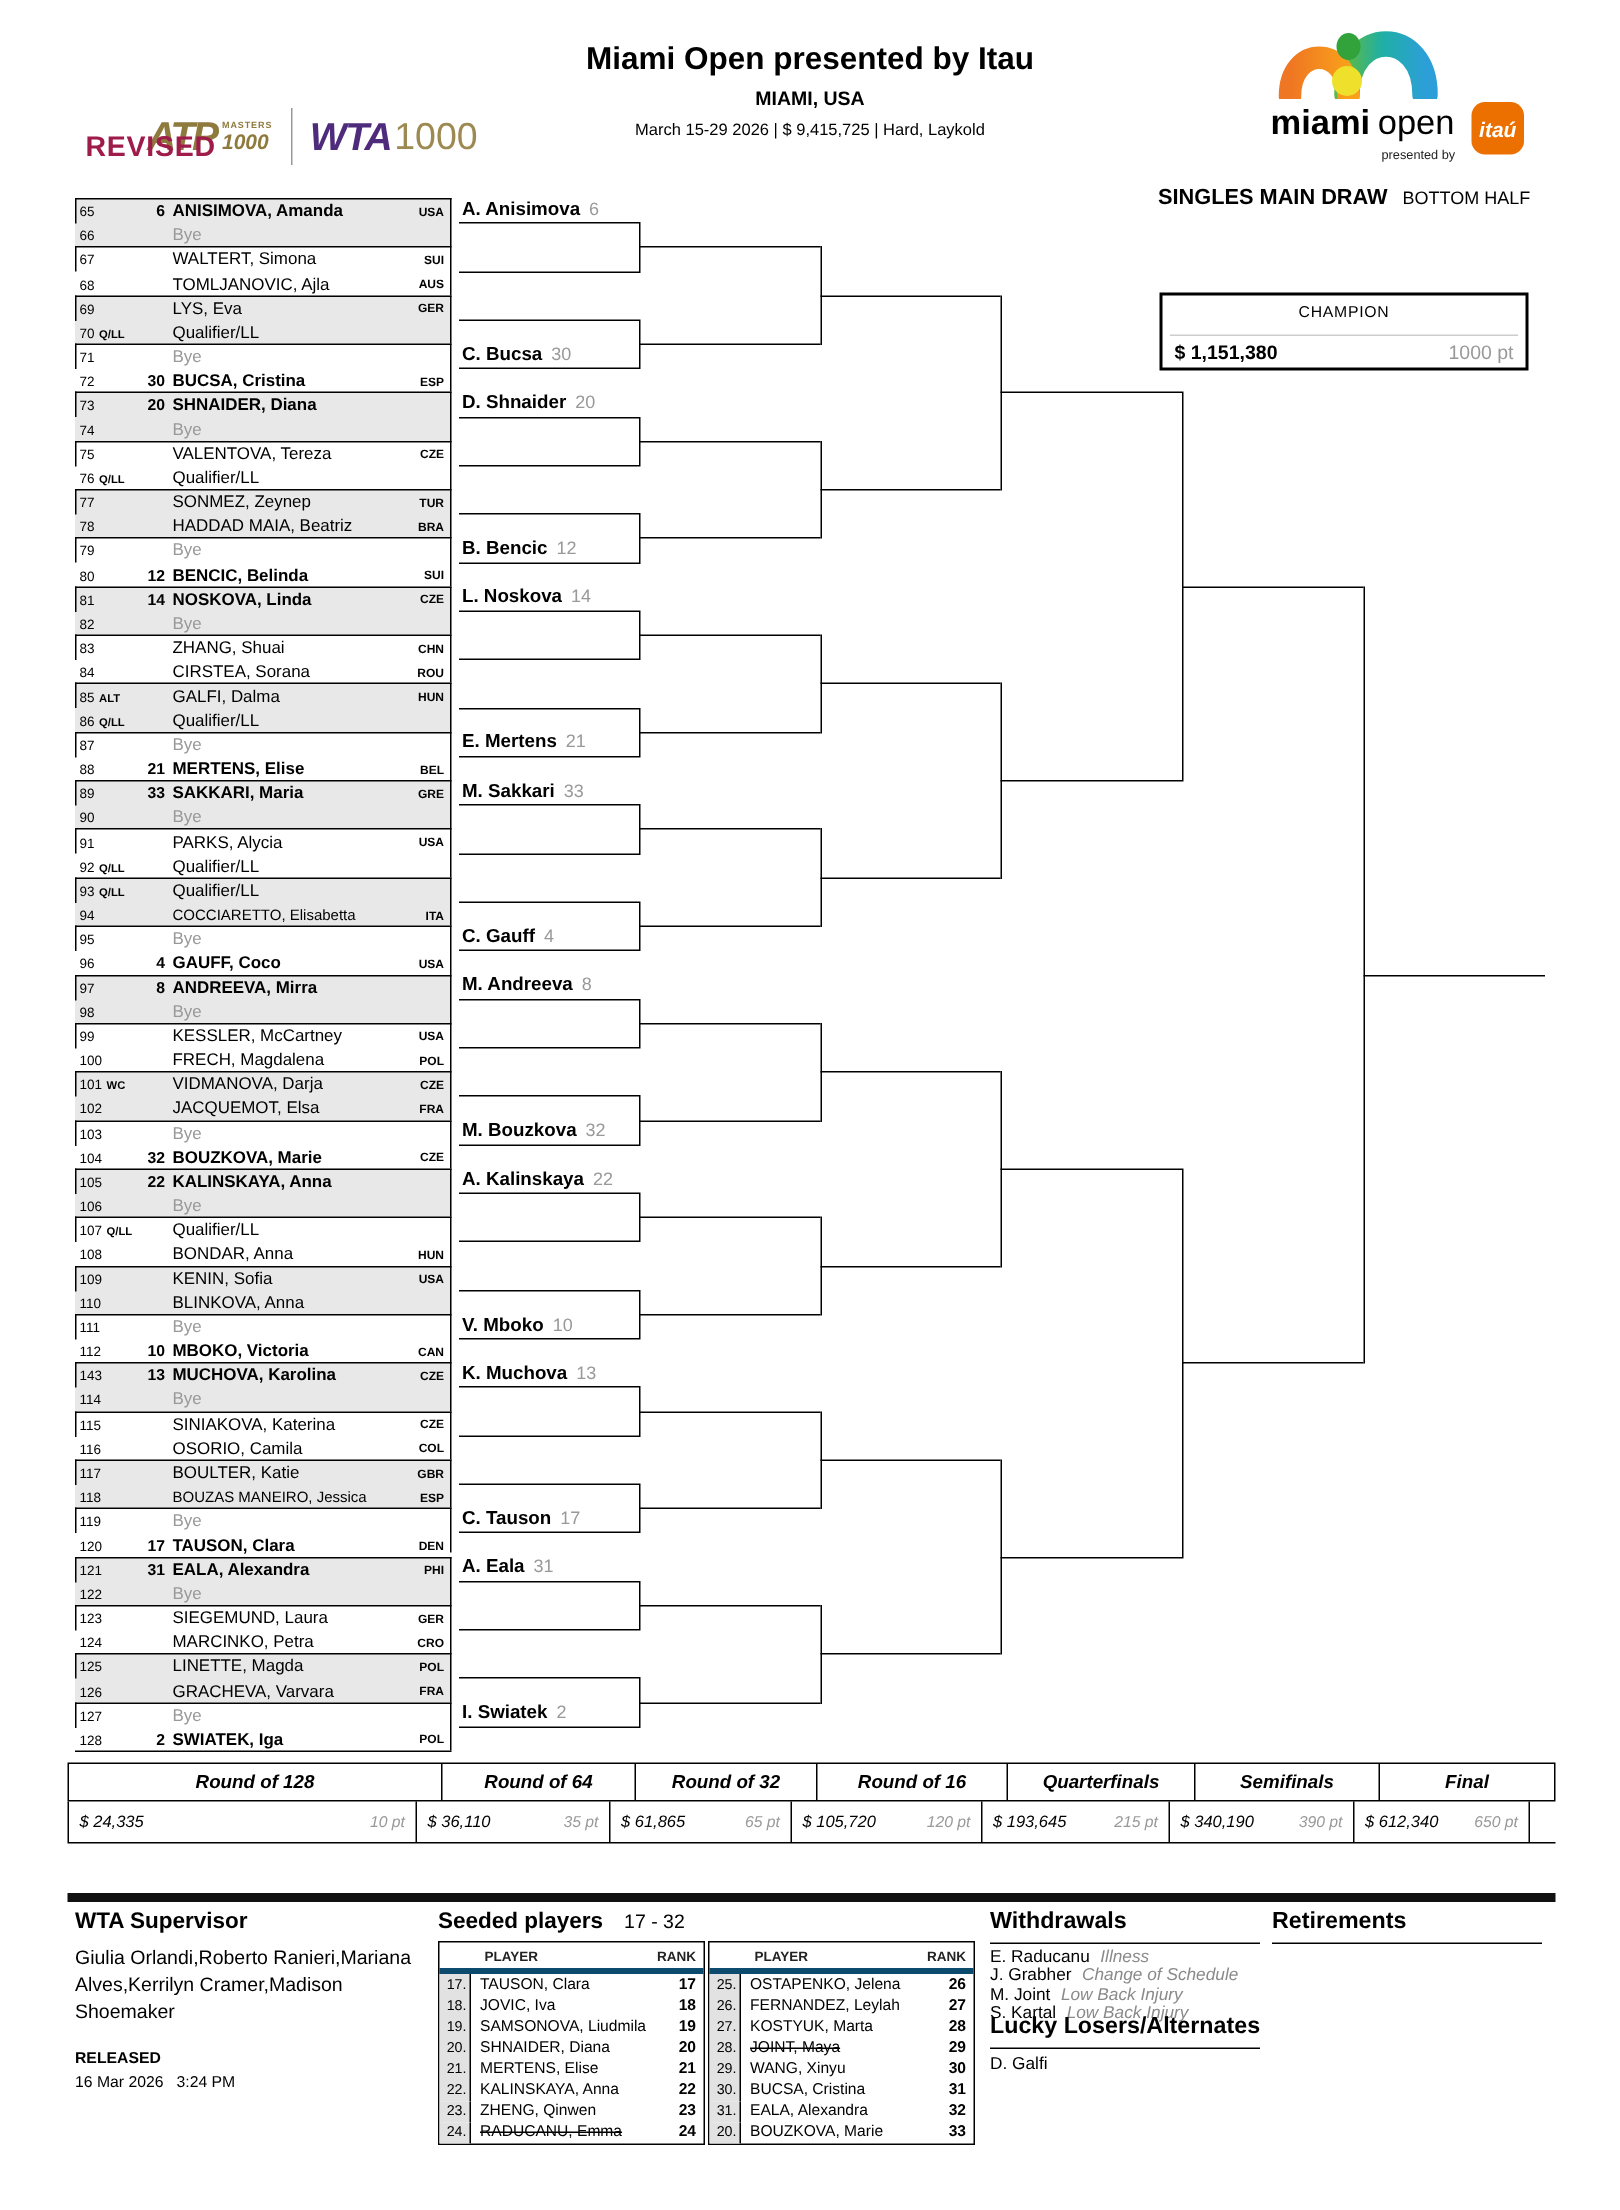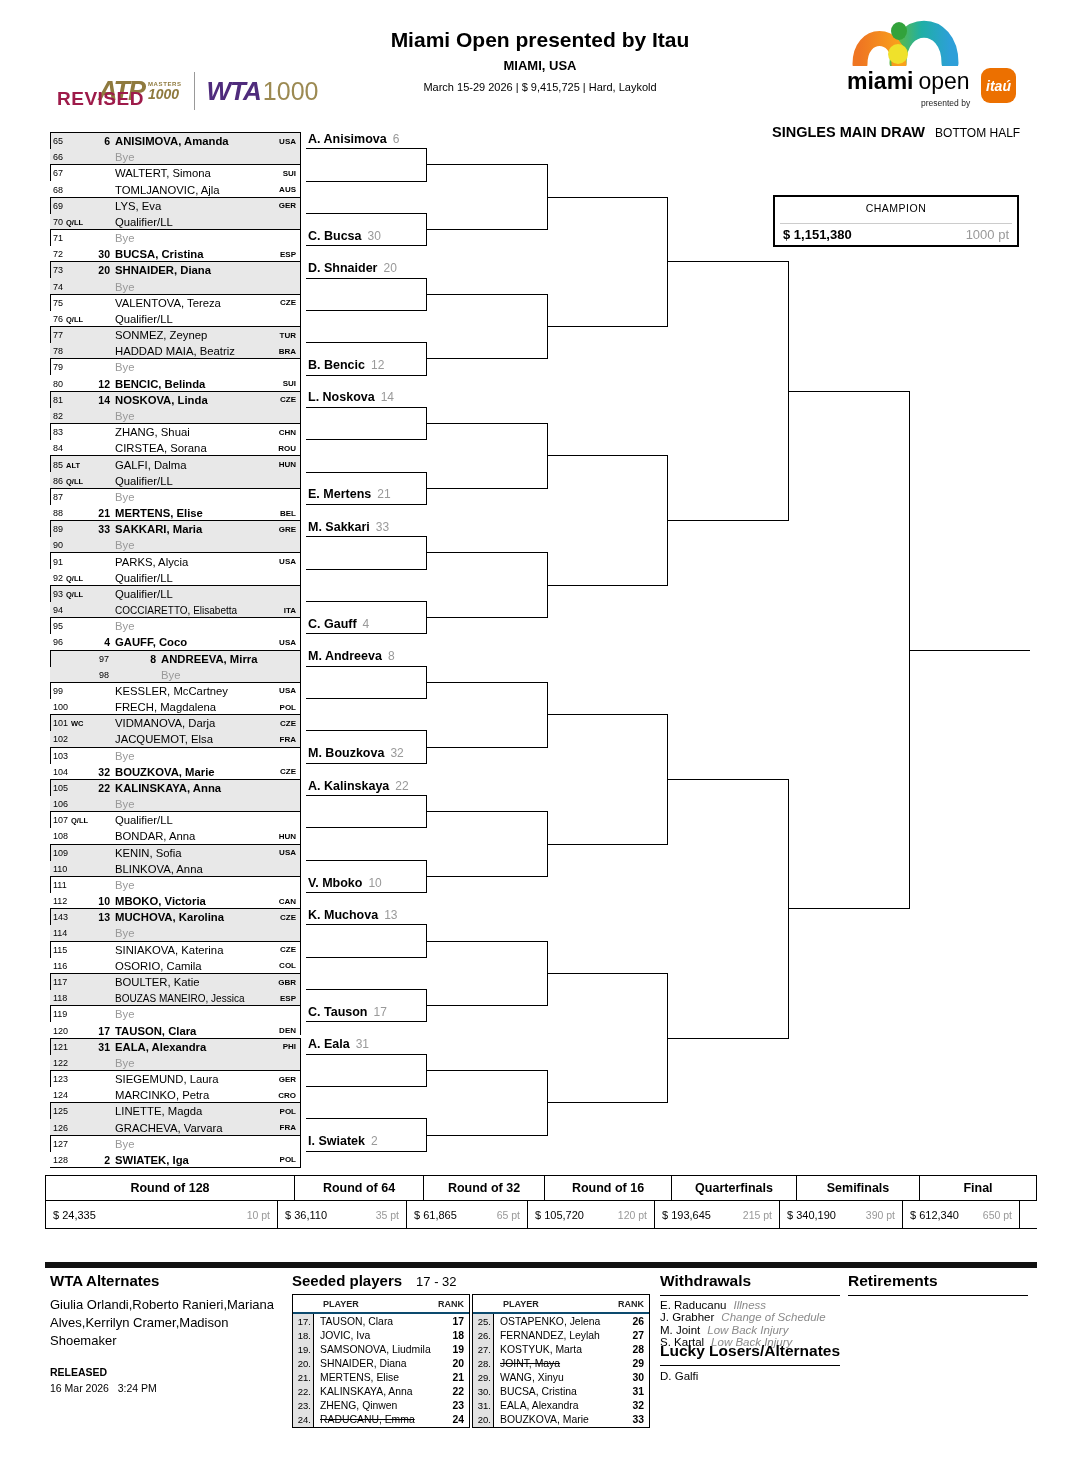--- a/index.html
+++ b/index.html
@@ -57,42 +57,42 @@
   .cc{flex:none;font-size:8px;font-weight:bold;margin-right:4px;}
 
   
   .hl{position:absolute;height:1px;background:#000;}
   .vl{position:absolute;width:1px;background:#000;}
   .wname{position:absolute;font-size:12.5px;font-weight:bold;white-space:nowrap;}
   .wname .ws{color:#999;font-weight:normal;font-size:12px;margin-left:6px;}
 
   
   .prize{position:absolute;left:45px;top:1175px;width:992px;border-top:1px solid #000;border-bottom:1px solid #000;}
-  .prow{display:flex;}
+  .prow{display:flex;font-style:italic;}
   .prow.head{height:24px;border-bottom:1px solid #000;}
   .prow.vals{height:27px;}
   .pcell{box-sizing:border-box;border-right:1px solid #000;display:flex;align-items:center;}
   .pcell:first-child{border-left:1px solid #000;}
   .pcell.h{justify-content:center;font-size:12.5px;font-weight:bold;}
   .pcell.v{justify-content:space-between;padding:0 7px;}
   .money{font-size:11px;}
   .pts{font-size:10.5px;color:#999;}
 
   
   .blackbar{position:absolute;left:45px;top:1262px;width:992px;height:6px;background:#111;}
   .fhead{font-size:15.5px;font-weight:bold;white-space:nowrap;}
   .sup-block{position:absolute;left:50px;top:1272px;width:240px;}
   .sup-names{font-size:13px;line-height:18px;margin-top:7px;}
   .released{font-size:10.5px;font-weight:bold;margin-top:16px;}
   .reldate{font-size:10.5px;margin-top:4px;white-space:pre;}
   .seeded-head{position:absolute;left:292px;top:1272px;}
   .seeded-head .rng{font-size:13px;font-weight:normal;margin-left:14px;}
   .stable{position:absolute;top:1294px;width:178px;border:1px solid #000;box-sizing:border-box;background:#fff;}
   .stable.lt{left:292px;} .stable.rt{left:472px;}
-  .shead{height:17px;display:flex;align-items:center;border-bottom:2px solid #0c4a6e;font-size:9px;font-weight:bold;color:#222;}
+  .shead{height:17px;display:flex;align-items:center;border-bottom:4px solid #0c4a6e;font-size:9px;font-weight:bold;color:#222;}
   .shead .pl{margin-left:30px;flex:1;} .shead .rk{margin-right:5px;}
   .srow{height:14.1px;display:flex;align-items:center;}
   .snum{width:21px;flex:none;height:100%;background:#e2e2e2;border-right:1px solid #000;box-sizing:border-box;
         display:flex;align-items:center;justify-content:flex-end;padding-right:2px;font-size:9.5px;}
   .sname{flex:1;padding-left:6px;font-size:10.4px;white-space:nowrap;overflow:hidden;}
   .sname.struck{text-decoration:line-through;}
   .srank{font-weight:bold;font-size:10.4px;padding-right:5px;}
   .wd-block{position:absolute;left:660px;top:1272px;width:190px;}
   .rt-block{position:absolute;left:848px;top:1272px;width:190px;}
   .hrule{height:1px;background:#000;margin-top:5px;width:180px;}
@@ -449,21 +449,21 @@
         </div>
         <div class="drow">
           <span class="posw">
             <span class="pos">96</span>
           </span>
           <span class="seed">4</span>
           <span class="pname b">GAUFF, Coco</span>
           <span class="cc">USA</span>
         </div>
       </div>
-      <div class="pair shaded" style="top: 649.504px; height: 32.344px; padding-left: 46px;">
+      <div class="pair shaded" style="top: 649.504px; height: 32.344px;">
         <div class="drow">
           <span class="posw">
             <span class="pos">97</span>
           </span>
           <span class="seed">8</span>
           <span class="pname b">ANDREEVA, Mirra</span>
           <span class="cc"></span>
         </div>
         <div class="drow">
           <span class="posw">
@@ -897,21 +897,21 @@
         <div class="pcell v" style="width: 117px;">
           <span class="money">$ 612,340</span>
           <span class="pts">650 pt</span>
         </div>
       </div>
   </div>
 
   <div class="blackbar"></div>
 
   <div class="sup-block">
-    <div class="fhead" style="font-size:15px;">WTA Alternates</div>
+    <div class="fhead" style="font-size:15px;">WTA Supervisor</div>
     <div class="sup-names">Giulia Orlandi,Roberto Ranieri,Mariana Alves,Kerrilyn Cramer,Madison Shoemaker</div>
     <div class="released">RELEASED</div>
     <div class="reldate">16 Mar 2026   3:24 PM</div>
   </div>
 
   <div class="seeded-head">
     <span class="fhead" style="font-size:15px;">Seeded players</span><span class="rng">17 - 32</span>
   </div>
   <div class="stable lt" id="seed-table-left">
       <div class="shead">

